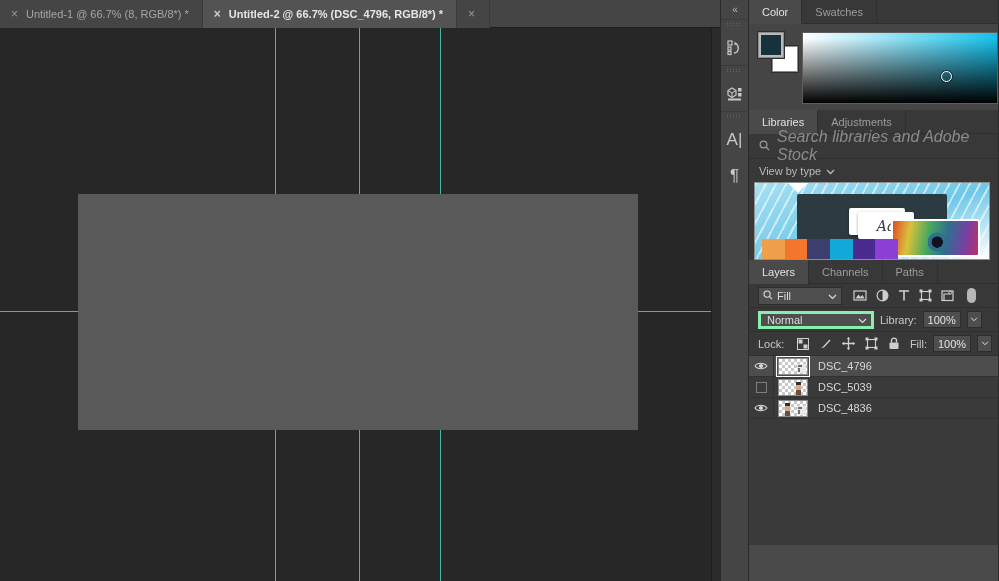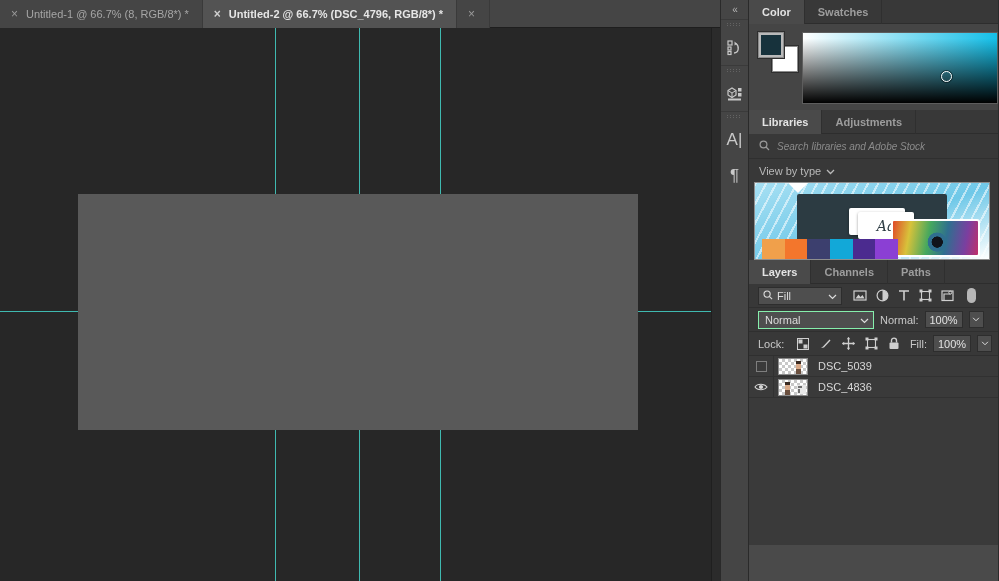--- a/index.html
+++ b/index.html
@@ -77,21 +77,21 @@
   
   .panels { width: 249px; height: 581px; background: #383838; display: flex; flex-direction: column; }
 
   .panel-tabs {
     display: flex; height: 24px; background: #383838;
     border-bottom: 1px solid #2d2d2d;
   }
   .ptab {
     padding: 0 13px; height: 24px; line-height: 24px;
     font-size: 11px; color: #9d9d9d; cursor: pointer;
-    border-right: 1px solid #2f2f2f; white-space: nowrap; font-weight: bold;
+    border-right: 1px solid #2f2f2f; white-space: nowrap;
   }
   .ptab.active { background: #4a4a4a; color: #e3e3e3; }
 
   
   .color-panel { background: #454545; padding: 8px 0 6px 0; display: flex; gap: 0; }
   .swatch-stack { position: relative; width: 42px; height: 44px; margin-left: 9px; flex: none; }
   .sw {
     position: absolute; width: 26px; height: 26px;
     border: 1px solid #8c8c8c; outline: 1px solid #2e2e2e;
   }
@@ -106,21 +106,21 @@
   .grad-black { background: linear-gradient(180deg, rgba(0,0,0,0) 8%, #000 100%); }
   .picker-ring {
     position: absolute; width: 11px; height: 11px; border-radius: 50%;
     border: 1.5px solid #ffffff; box-shadow: 0 0 0 1px rgba(0,0,0,.45);
   }
 
   
   .lib-body { background: #383838; padding: 0; }
   .lib-search {
     display: flex; align-items: center; gap: 7px;
-    height: 25px; padding: 0 10px; color: #8b8b8b; font-size: 10px;
+    height: 25px; padding: 0 10px; color: #8b8b8b; font-size: 16px;
     font-style: italic; border-bottom: 1px solid #2f2f2f;
   }
   .lib-select {
     margin: 7px 8px 0 10px; height: 19px; background: #2d2d2d;
     border: 1px solid #232323; color: #d2d2d2; font-size: 11px;
     display: flex; align-items: center; padding: 0 8px; cursor: pointer;
   }
   .lib-viewby {
     padding: 6px 10px 5px; font-size: 11px; color: #b9b9b9;
     display: flex; align-items: center; gap: 5px; cursor: pointer;
@@ -182,21 +182,21 @@
   .fil-icons > span { cursor: pointer; display: flex; }
   .pill {
     width: 9px; height: 15px; border-radius: 5px; background: #b7b7b7;
     margin-left: 4px; cursor: pointer;
   }
   .blend-row, .lock-row {
     display: flex; align-items: center; height: 24px;
     padding: 0 6px 0 9px; border-bottom: 1px solid #2f2f2f; gap: 6px;
   }
   .blend-select {
-    width: 116px; height: 18px; background: #4e4e4e; border: 1px solid #86efac;
+    width: 116px; height: 18px; background: #4e4e4e; border: 3px solid #86efac;
     color: #dcdcdc; font-size: 11px; display: flex; align-items: center;
     justify-content: space-between; padding: 0 4px 0 6px; cursor: pointer; gap: 18px;
   }
   .lbl { font-size: 11px; color: #c9c9c9; white-space: nowrap; }
   .numbox {
     width: 38px; height: 17px; background: #4e4e4e; border: 1px solid #2d2d2d;
     color: #e2e2e2; font-size: 11px; display: flex; align-items: center;
     justify-content: center; cursor: text;
   }
   .stepper {
@@ -445,21 +445,21 @@
 
       <div class="blend-row">
         <div class="blend-select">
           <span>Normal</span>
           <span>
             <svg width="9" height="6" viewBox="0 0 9 6">
               <path d="M1 1 L4.5 4.5 L8 1" fill="none" stroke="#dcdcdc" stroke-width="1.2"></path>
             </svg>
           </span>
         </div>
-        <span class="lbl">Normal:</span>
+        <span class="lbl">Library:</span>
         <span class="numbox">100%</span>
         <span class="stepper">
           <svg width="8" height="5" viewBox="0 0 9 6">
             <path d="M1 1 L4.5 4.5 L8 1" fill="none" stroke="#dcdcdc" stroke-width="1.2"></path>
           </svg>
         </span>
       </div>
 
       <div class="lock-row">
         <span class="lbl">Lock:</span>
@@ -502,20 +502,34 @@
         <span class="lbl" style="margin-left:auto">Fill:</span>
         <span class="numbox">100%</span>
         <span class="stepper">
           <svg width="8" height="5" viewBox="0 0 9 6">
             <path d="M1 1 L4.5 4.5 L8 1" fill="none" stroke="#dcdcdc" stroke-width="1.2"></path>
           </svg>
         </span>
       </div>
 
       <div class="layer-list" id="layerList">
+          <div class="layer-row selected">
+            <div class="eye-cell">
+              <svg width="14" height="10" viewBox="0 0 14 10">
+                <path d="M1 5 C3.2 1.4 10.8 1.4 13 5 C10.8 8.6 3.2 8.6 1 5 Z" fill="none" stroke="#d8d8d8" stroke-width="1.1"></path>
+                <circle cx="7" cy="5" r="2.1" fill="#d8d8d8"></circle>
+              </svg>
+            </div>
+            <div class="thumb-cell">
+              <div class="thumb sel">
+                <span class="so-badge"></span>
+              </div>
+            </div>
+            <div class="layer-name">DSC_4796</div>
+          </div>
           <div class="layer-row">
             <div class="eye-cell">
               <span class="eye-off"></span>
             </div>
             <div class="thumb-cell">
               <div class="thumb">
                 <span class="fig" style="left: 62%;"></span>
               </div>
             </div>
             <div class="layer-name">DSC_5039</div>

